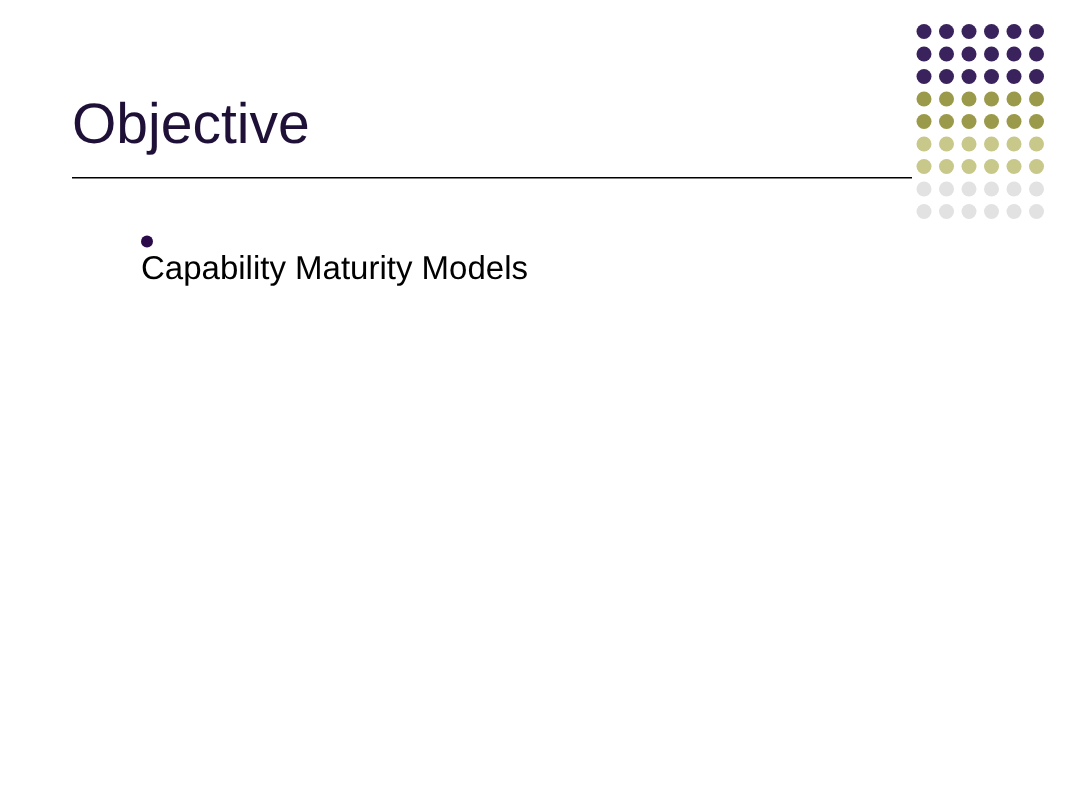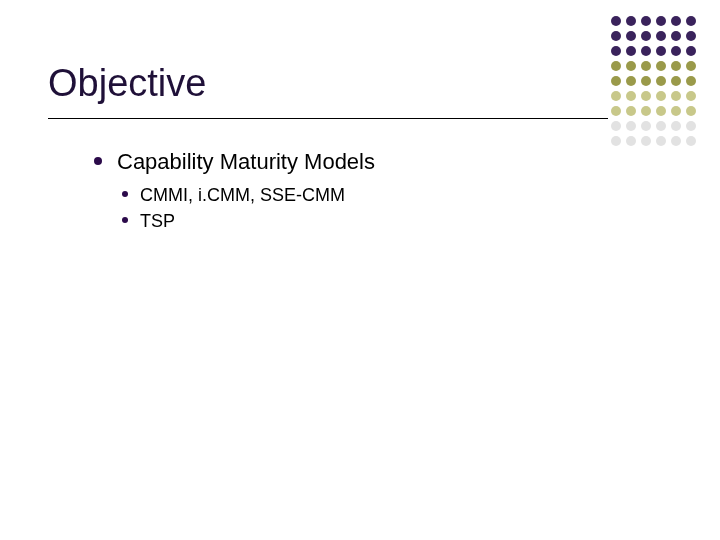--- a/index.html
+++ b/index.html
@@ -57,20 +57,21 @@
     margin-right: 18px;
   }
   .lvl1 .text { flex: 1 1 auto; }
   .lvl2-group {
     margin-left: 46px;
     font-size: 22px;
   }
   .lvl2 {
     display: flex;
     margin-bottom: 8px;
+    flex-direction: column;
   }
   .lvl2 .bullet {
     flex: 0 0 auto;
     width: 8px;
     height: 8px;
     border-radius: 50%;
     background: #2b0a4a;
     margin-top: 9px;
     margin-right: 15px;
   }
@@ -180,29 +181,19 @@
   <div class="rule"></div>
 
   <div class="body">
 
 
     <div class="lvl2-group">
       <div class="lvl2">
         <span class="bullet"></span>
         <span class="text">Capability Maturity Models</span>
       </div>
-      <div class="lvl3-group">
-        <div class="lvl3">
-          <span class="bullet"></span>
-          <span class="text">CMMI, i.CMM, SSE-CMM</span>
-        </div>
-        <div class="lvl3">
-          <span class="bullet"></span>
-          <span class="text">TSP</span>
-        </div>
-      </div>
 
       <div class="spacer"></div>
 
     </div>
 
   </div>
 </div>
 
 </body></html>

